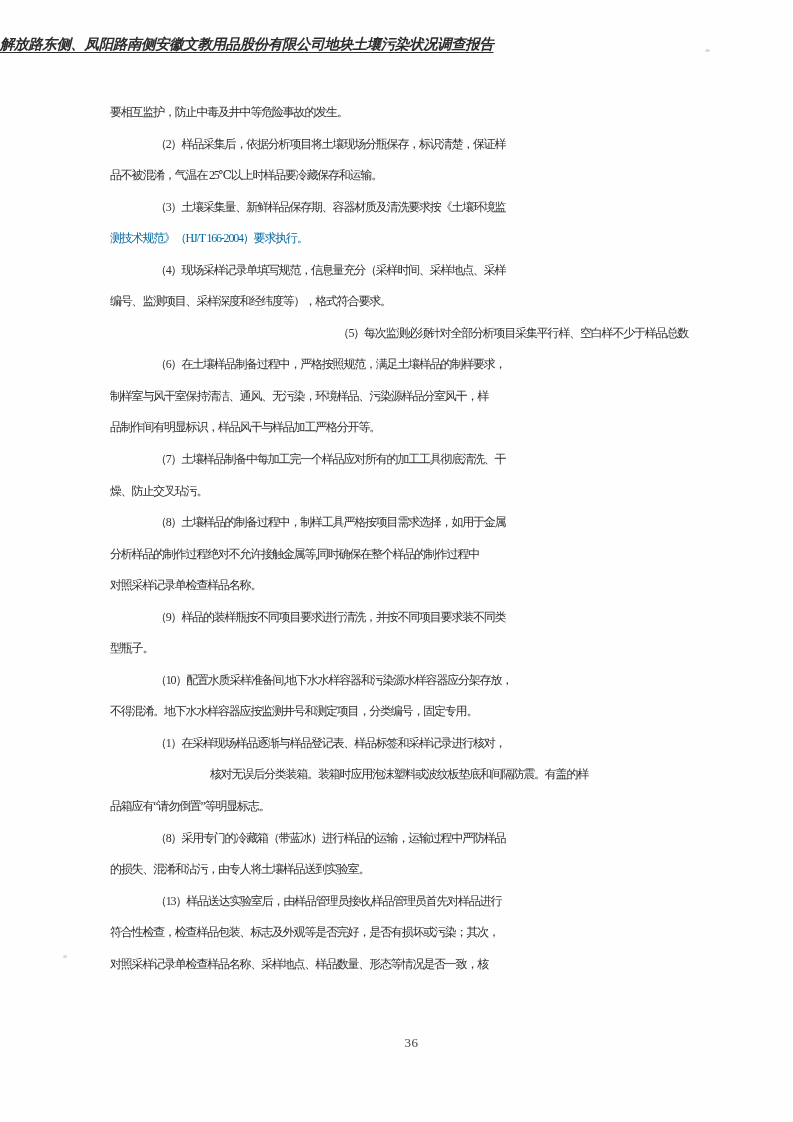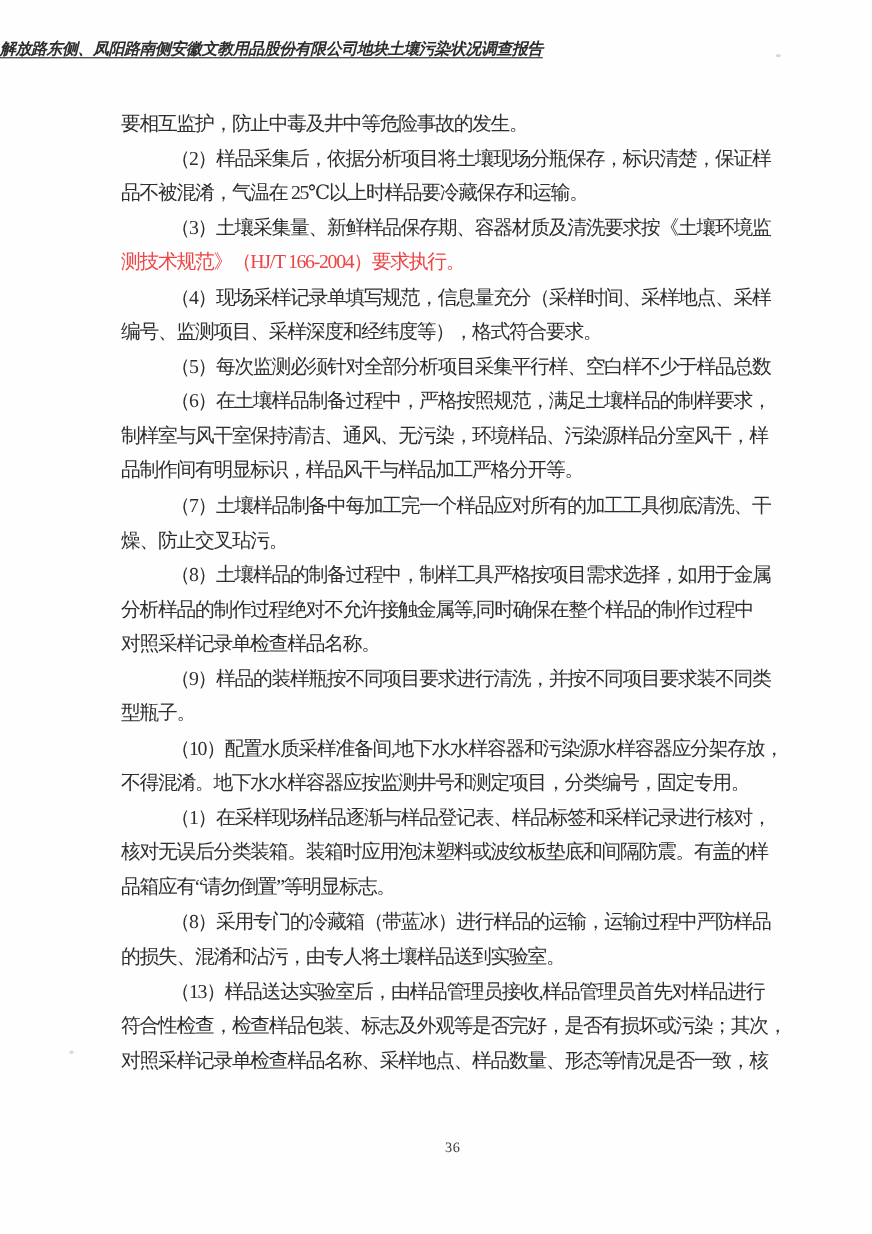--- a/index.html
+++ b/index.html
@@ -33,21 +33,21 @@
   }
   .doc-body {
     position: absolute;
     left: 110px;
     top: 97px;
     width: 578px;
   }
   .text-line {
     height: 31.55px;
     line-height: 31.55px;
-    font-size: 18px;
+    font-size: 12px;
     letter-spacing: -1.2px;
     white-space: nowrap;
     color: #2e2e2e;
   }
   .text-line.indent {
     padding-left: 45px;
   }
   .page-number {
     position: absolute;
     top: 1035px;
@@ -74,24 +74,24 @@
 
   <div class="doc-header">
     <span class="doc-header-title" style="color: rgb(45, 45, 45);">解放路东侧、凤阳路南侧安徽文教用品股份有限公司地块土壤污染状况调查报告</span>
   </div>
 
   <div class="doc-body" id="doc-body">
       <div class="text-line" style="color: rgb(46, 46, 46);">要相互监护，防止中毒及井中等危险事故的发生。</div>
       <div class="text-line indent" style="color: rgb(46, 46, 46);">（2）样品采集后，依据分析项目将土壤现场分瓶保存，标识清楚，保证样</div>
       <div class="text-line" style="color: rgb(46, 46, 46);">品不被混淆，气温在 25℃以上时样品要冷藏保存和运输。</div>
       <div class="text-line indent" style="color: rgb(46, 46, 46);">（3）土壤采集量、新鲜样品保存期、容器材质及清洗要求按《土壤环境监</div>
-      <div class="text-line" style="color: #ef4444;">测技术规范》（HJ/T 166-2004）要求执行。</div>
+      <div class="text-line" style="color: #0369a1;">测技术规范》（HJ/T 166-2004）要求执行。</div>
       <div class="text-line indent" style="color: rgb(46, 46, 46);">（4）现场采样记录单填写规范，信息量充分（采样时间、采样地点、采样</div>
       <div class="text-line" style="color: rgb(46, 46, 46);">编号、监测项目、采样深度和经纬度等），格式符合要求。</div>
-      <div class="text-line indent" style="color: rgb(46, 46, 46);">（5）每次监测必须针对全部分析项目采集平行样、空白样不少于样品总数</div>
+      <div class="text-line indent" style="color: rgb(46, 46, 46); text-align: right;">（5）每次监测必须针对全部分析项目采集平行样、空白样不少于样品总数</div>
       <div class="text-line indent" style="color: rgb(46, 46, 46);">（6）在土壤样品制备过程中，严格按照规范，满足土壤样品的制样要求，</div>
       <div class="text-line" style="color: rgb(46, 46, 46);">制样室与风干室保持清洁、通风、无污染，环境样品、污染源样品分室风干，样</div>
       <div class="text-line" style="color: rgb(46, 46, 46);">品制作间有明显标识，样品风干与样品加工严格分开等。</div>
       <div class="text-line indent" style="color: rgb(46, 46, 46);">（7）土壤样品制备中每加工完一个样品应对所有的加工工具彻底清洗、干</div>
       <div class="text-line" style="color: rgb(46, 46, 46);">燥、防止交叉玷污。</div>
       <div class="text-line indent" style="color: rgb(46, 46, 46);">（8）土壤样品的制备过程中，制样工具严格按项目需求选择，如用于金属</div>
       <div class="text-line" style="color: rgb(46, 46, 46);">分析样品的制作过程绝对不允许接触金属等,同时确保在整个样品的制作过程中</div>
       <div class="text-line" style="color: rgb(46, 46, 46);">对照采样记录单检查样品名称。</div>
       <div class="text-line indent" style="color: rgb(46, 46, 46);">（9）样品的装样瓶按不同项目要求进行清洗，并按不同项目要求装不同类</div>
       <div class="text-line" style="color: rgb(46, 46, 46);">型瓶子。</div>

